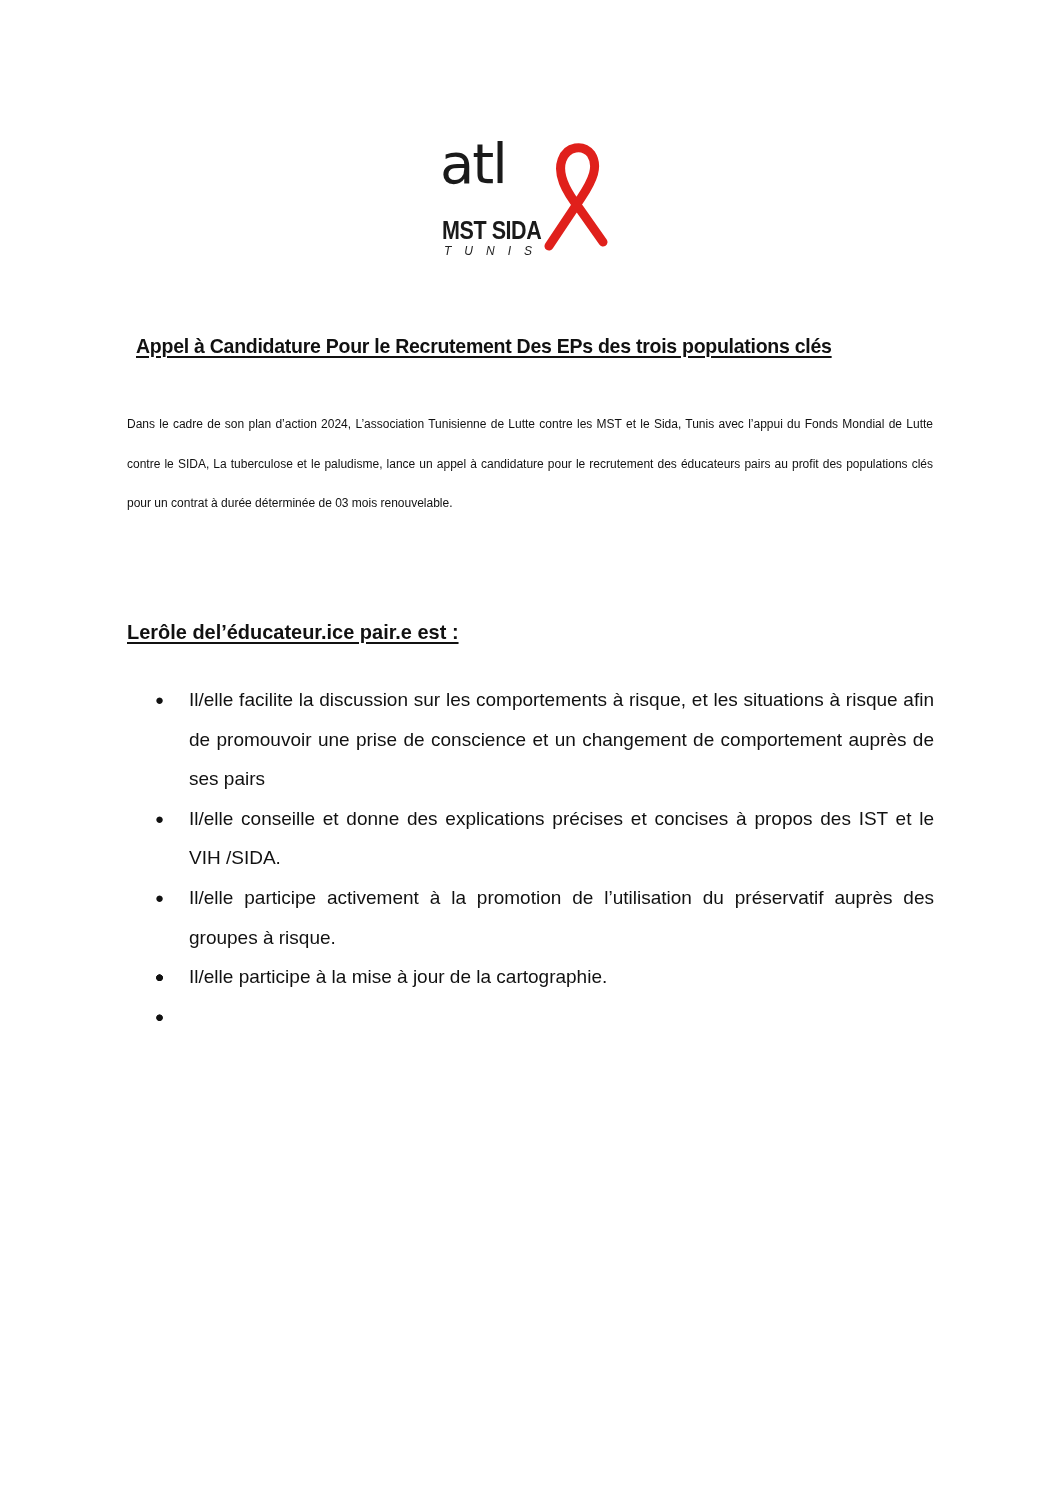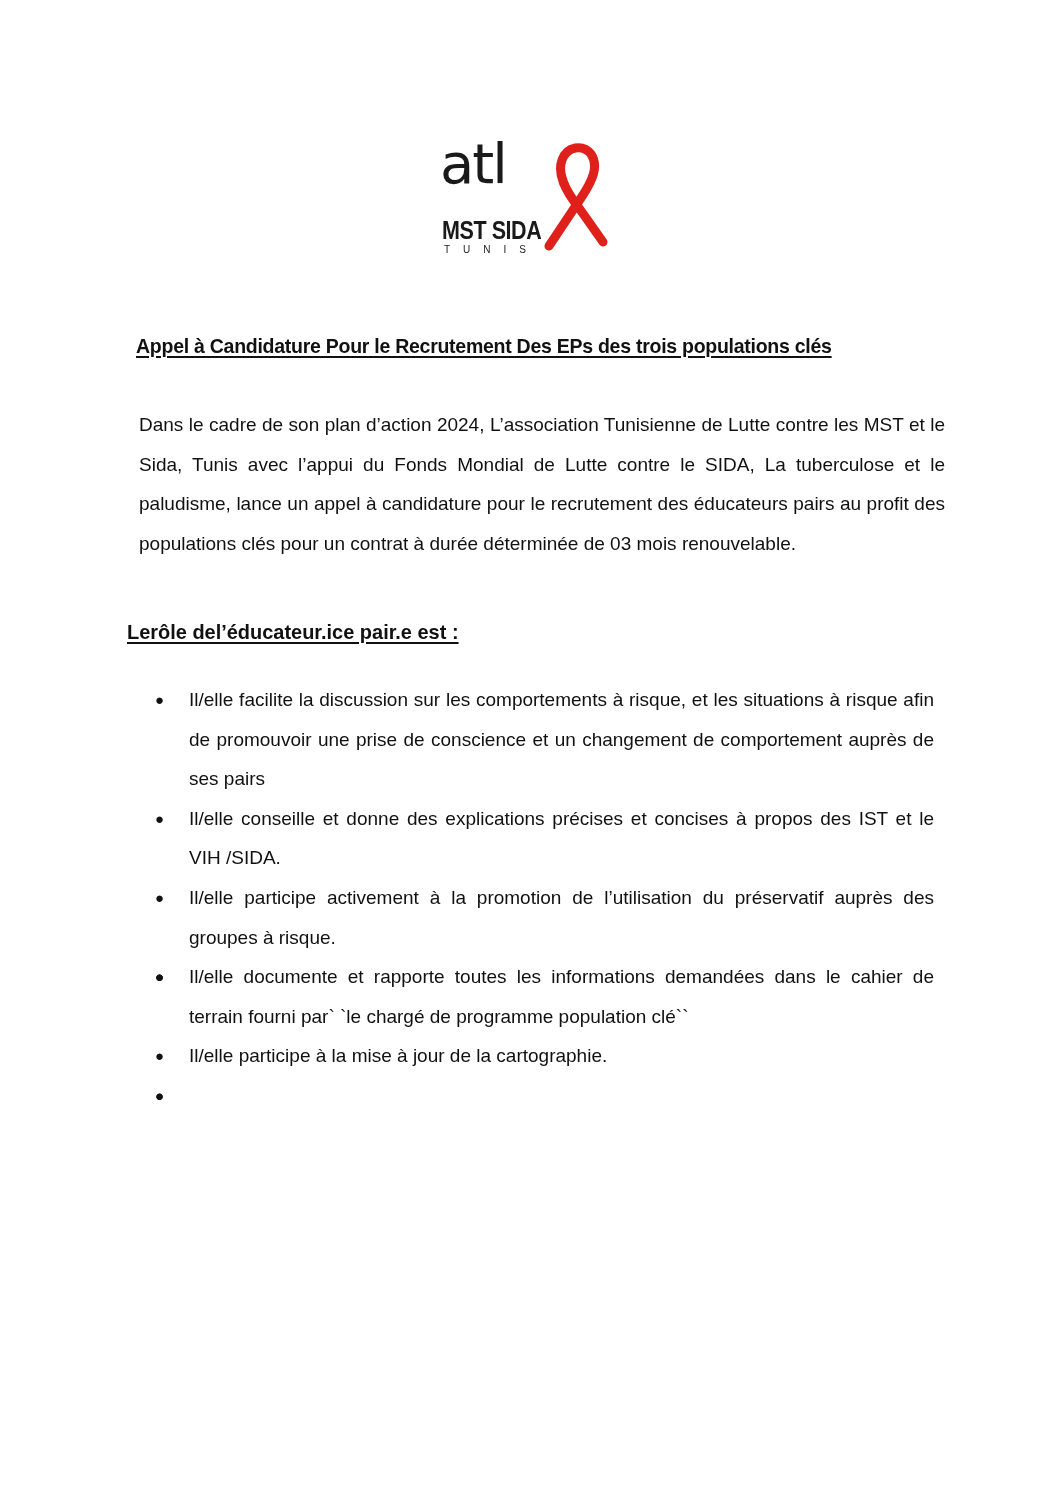--- a/index.html
+++ b/index.html
@@ -5,27 +5,27 @@
     html, body { margin: 0; padding: 0; background: #ffffff; }
     body { width: 1059px; height: 1497px; position: relative; overflow: hidden;
            font-family: "Liberation Sans", sans-serif; color: #111; }
     .logo { position: absolute; left: 440px; top: 146px; width: 180px; height: 115px; }
     .logo .atl { position: absolute; left: 0; top: -10px; font-family: "DejaVu Sans", sans-serif;
                  font-size: 56px; letter-spacing: -2px; color: #1a1a1a; line-height: 1; }
     .logo .mst { position: absolute; left: 2px; top: 70px; font-family: "Liberation Sans", sans-serif;
                  font-weight: bold; font-size: 25px; letter-spacing: -0.5px; color: #1a1a1a;
                  transform: scaleX(0.86); transform-origin: left; }
     .logo .tunis { position: absolute; left: 4px; top: 98px; font-family: "Liberation Sans", sans-serif;
-                   font-size: 10px; letter-spacing: 13px; color: #222; }
+                   font-size: 12px; letter-spacing: 13px; color: #222; font-style: italic; }
     .logo svg.ribbon { position: absolute; left: 95px; top: -4px; }
     .title { position: absolute; left: 136px; top: 334px; font-size: 21px; font-weight: bold;
              text-decoration: underline; text-underline-offset: 3px; white-space: nowrap;
              letter-spacing: -0.3px; transform: scaleX(0.93); transform-origin: left; }
-    .intro { position: absolute; left: 127px; top: 405px; width: 806px; font-size: 19px;
-             line-height: 39.5px; text-align: justify; margin-left: 12px; }
+    .intro { position: absolute; left: 127px; top: 405px; width: 806px; font-size: 12px;
+             line-height: 39.5px; text-align: justify; }
     .intro p { margin: 0; }
     .role-heading { position: absolute; left: 127px; top: 620px; font-size: 21px; font-weight: bold;
                     text-decoration: underline; text-underline-offset: 3px; white-space: nowrap;
                     transform: scaleX(0.95); transform-origin: left; }
     .bullets { position: absolute; left: 152px; top: 680px; width: 782px; margin: 0; padding: 0;
                list-style: none; font-size: 19px; line-height: 39.6px; }
     .bullets li { position: relative; padding-left: 37px; text-align: justify; }
     .bullets li .dot { position: absolute; left: 3px; top: 0; font-size: 15px; }
   </style>
 </head>
@@ -47,17 +47,17 @@
 </div>
 
 <div class="role-heading">Lerôle del’éducateur.ice pair.e est :</div>
 
 <ul class="bullets">
   <li><span class="dot">●</span><span>Il/elle facilite la discussion sur les comportements à risque, et les situations à risque afin de promouvoir une prise de conscience et un changement de comportement auprès de ses pairs</span></li>
   <li><span class="dot">●</span><span>Il/elle conseille et donne des explications précises et concises à propos des IST et le VIH /SIDA.</span></li>
   <li><span class="dot">●</span><span>Il/elle participe activement à la promotion de l’utilisation du préservatif auprès des groupes à risque.</span></li>
   <li><span class="dot">●</span></li>
   <li><span class="dot">●</span></li>
-  <li><span class="dot">●</span><span>Il/elle documente et rapporte toutes les informations demandées dans le cahier de terrain fourni par` `le chargé de programme population clé``</span></li>
+  <li><span class="dot">●</span></li>
   <li><span class="dot">●</span><span>Il/elle participe à la mise à jour de la cartographie.</span></li>
   <li><span class="dot">●</span></li>
   <li><span class="dot">●</span></li>
 </ul>
 
 </body></html>

